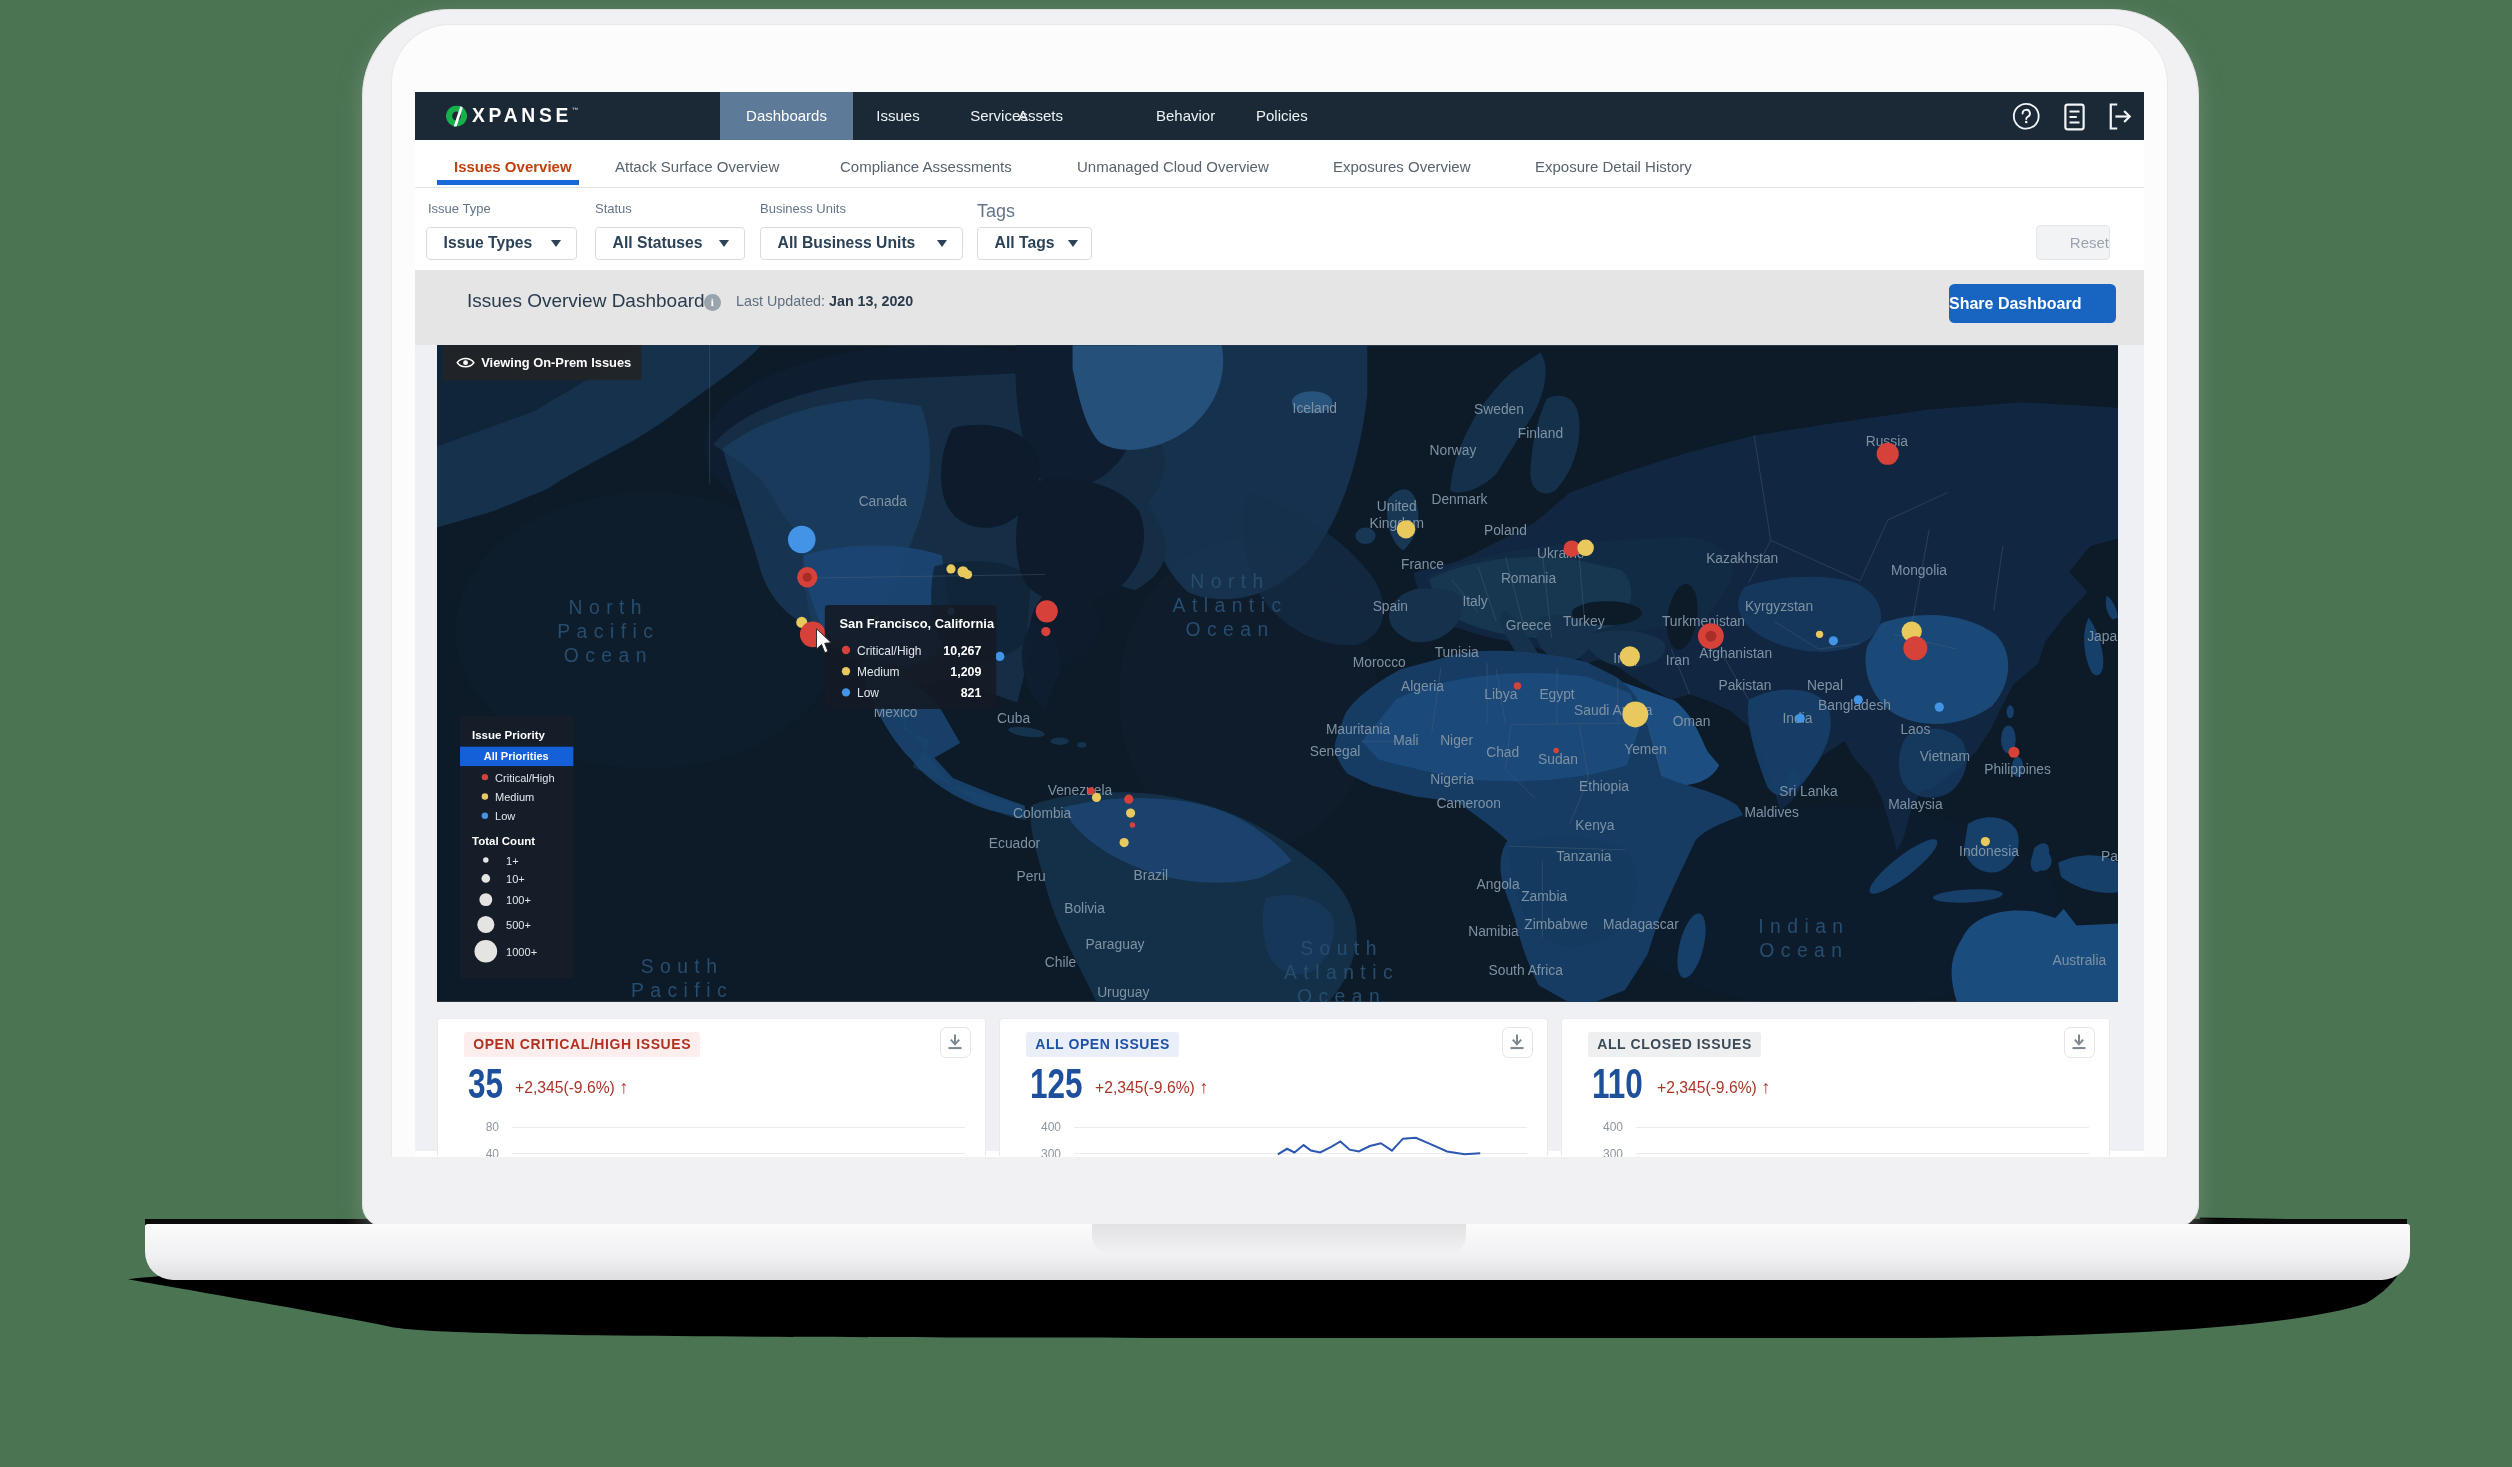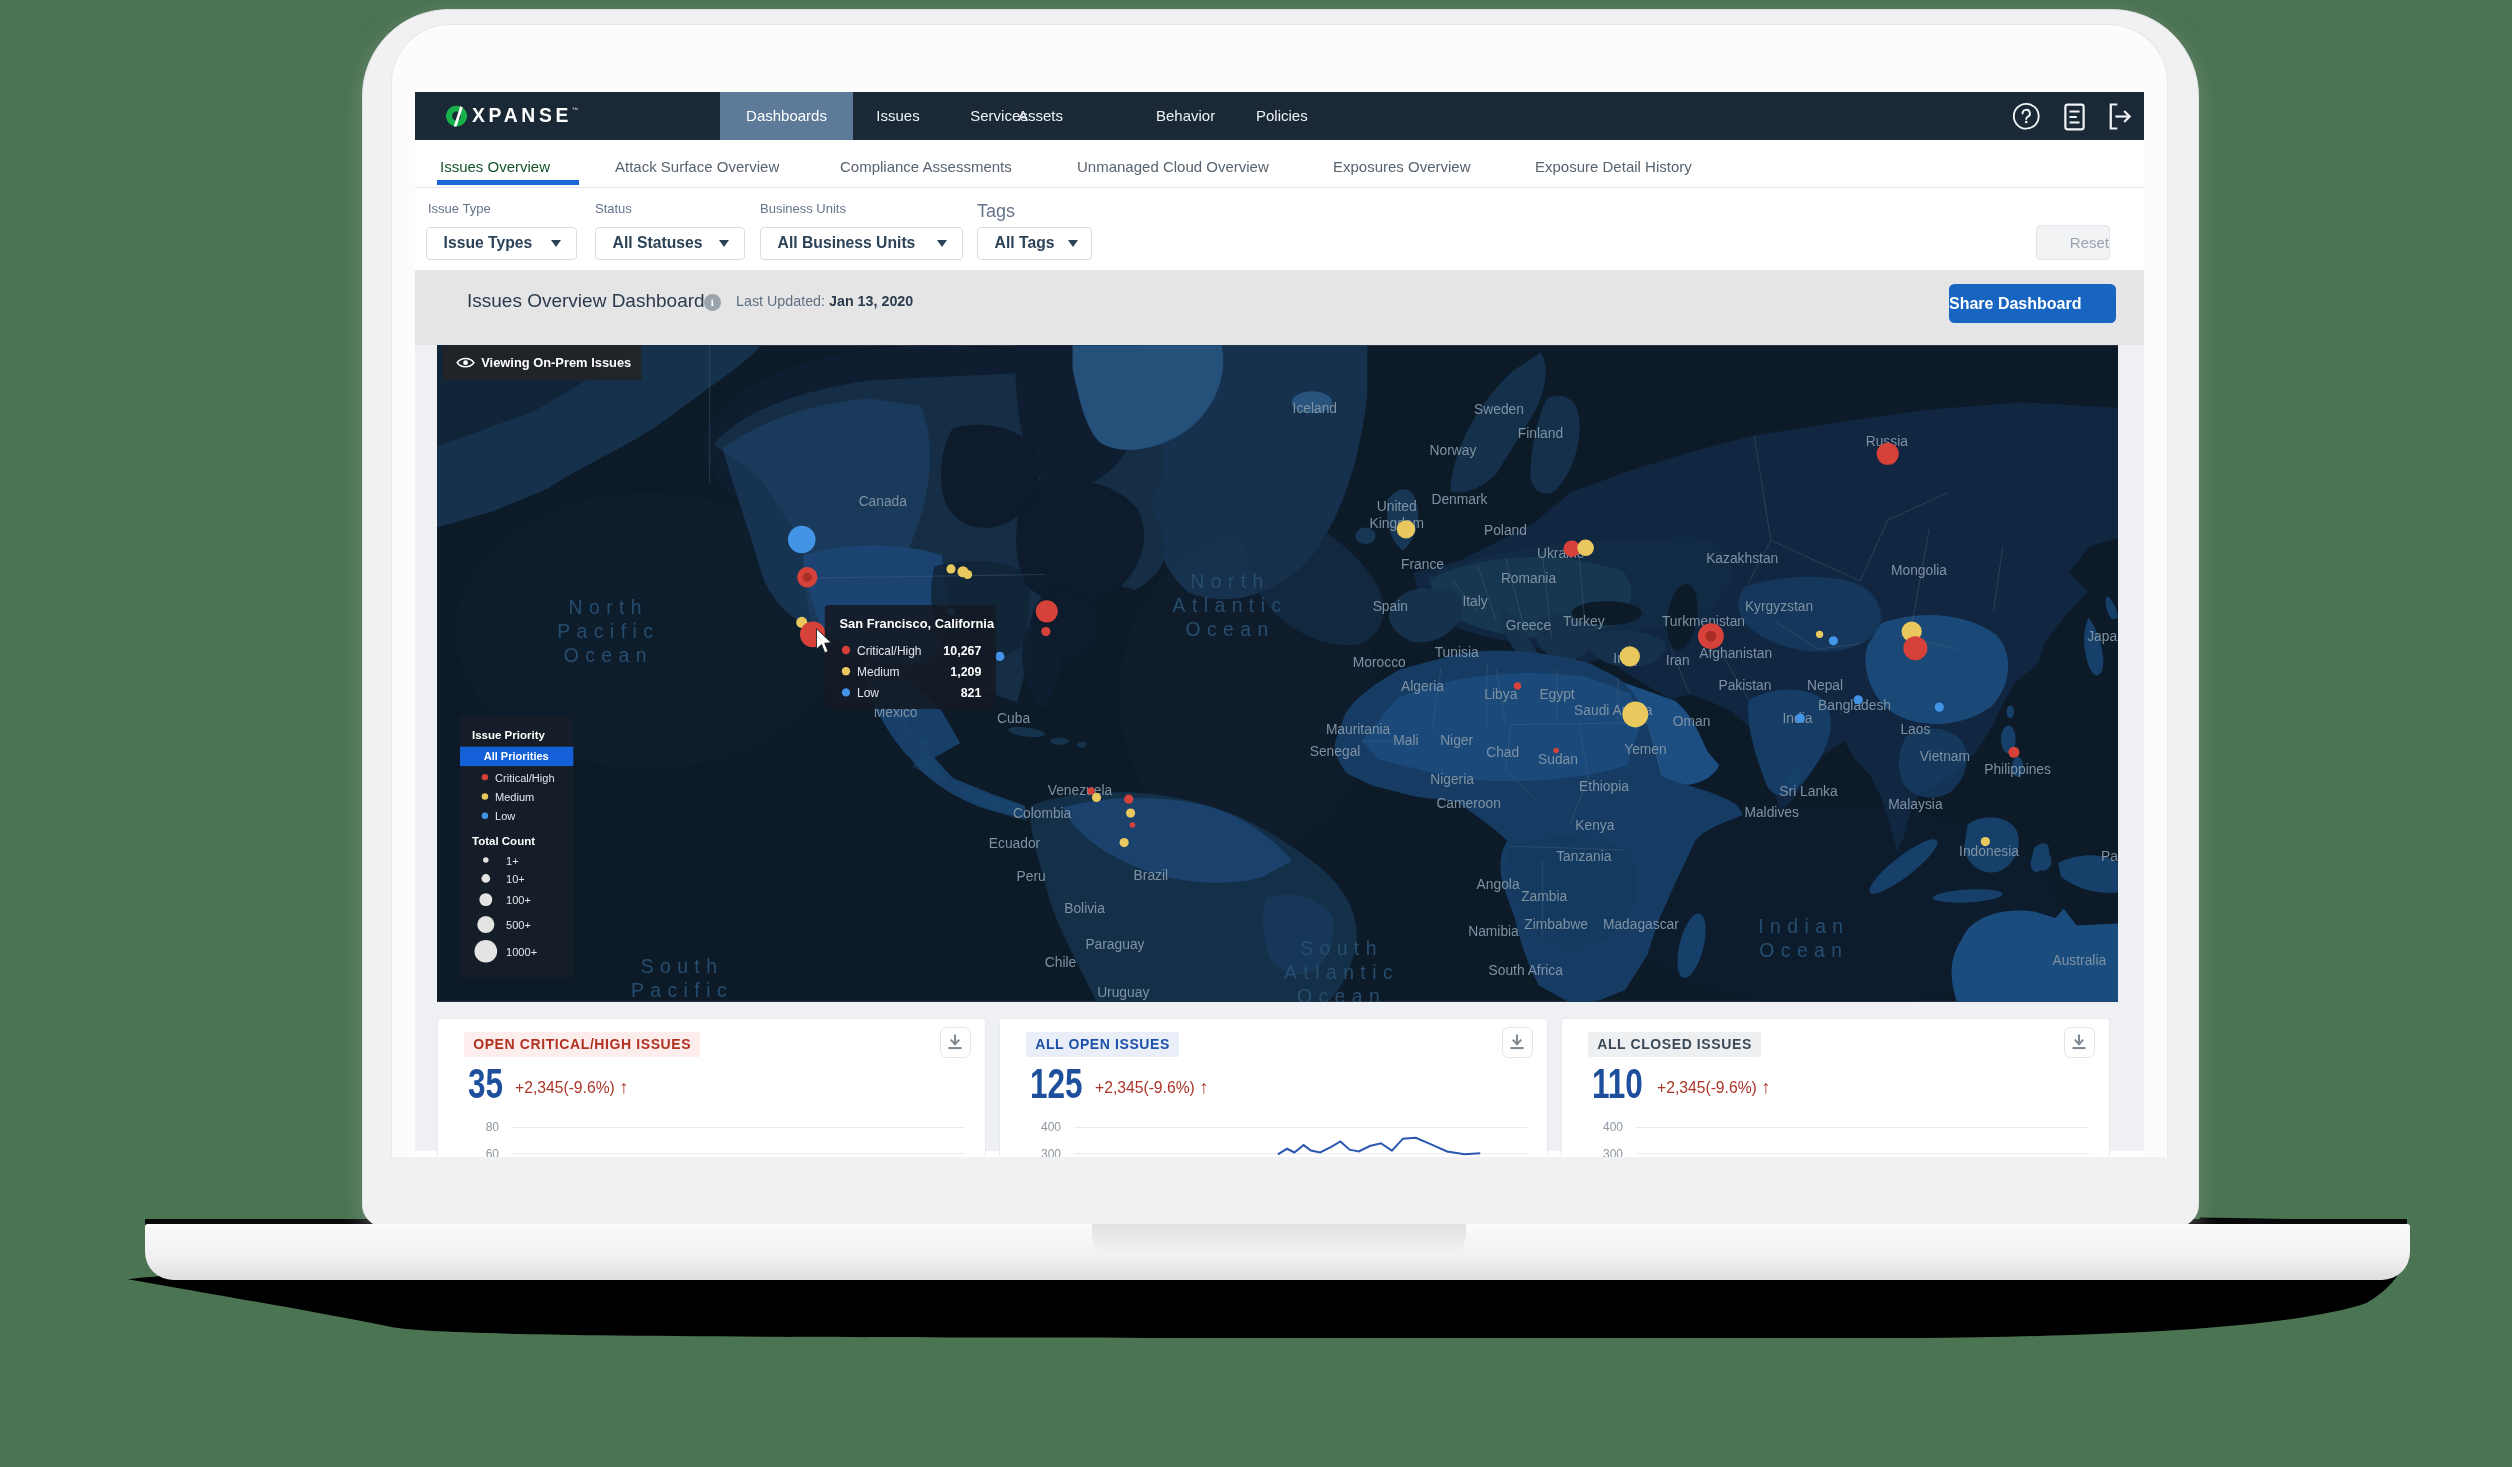--- a/index.html
+++ b/index.html
@@ -52,21 +52,21 @@
     <line x1="6" y1="21" x2="17" y2="21" stroke="#f2f5f8" stroke-width="2.2"></line>
   </svg>
   <svg class="abs" style="left:1693px;top:11px" width="24" height="27" viewBox="0 0 26 29">
     <path d="M10,1.5 L3,1.5 L3,27.5 L10,27.5" fill="none" stroke="#f2f5f8" stroke-width="2.4"></path>
     <line x1="8" y1="14.5" x2="23" y2="14.5" stroke="#f2f5f8" stroke-width="2.4"></line>
     <path d="M17.5,8.5 L23.5,14.5 L17.5,20.5" fill="none" stroke="#f2f5f8" stroke-width="2.4"></path>
   </svg>
 </div>
 
 <div class="abs" style="left:0;top:48px;width:1729px;height:48px;background:#fff;border-bottom:0.9px solid #e1e4e8">
-  <div class="abs" style="left:25px;top:17.5px;font-size:15px;color:#14532d;font-weight:normal">Issues Overview</div>
+  <div class="abs" style="left:39px;top:17.5px;font-size:15px;color:#c2410c;font-weight:bold">Issues Overview</div>
   <div class="abs" style="left:22px;top:40px;width:142px;height:4.6px;background:#1868d8"></div>
   <div class="abs" style="left:200px;top:17.5px;font-size:15px;color:#57636e">Attack Surface Overview</div>
   <div class="abs" style="left:425px;top:17.5px;font-size:15px;color:#57636e">Compliance Assessments</div>
   <div class="abs" style="left:662px;top:17.5px;font-size:15px;color:#57636e">Unmanaged Cloud Overview</div>
   <div class="abs" style="left:918px;top:17.5px;font-size:15px;color:#57636e">Exposures Overview</div>
   <div class="abs" style="left:1120px;top:17.5px;font-size:15px;color:#57636e">Exposure Detail History</div>
 </div>
 
 <div class="abs" style="left:0;top:96px;width:1729px;height:82px;background:#fff">
   <div class="abs" style="left:13px;top:13px;font-size:13px;color:#64748b">Issue Type</div>
@@ -406,21 +406,21 @@
 <div class="abs" style="left:502px;top:8.3px;width:31px;height:31px;border:1.8px solid #e1e5e9;border-radius:6.4px"><svg width="28" height="28" viewBox="0 0 30 30">
           <g stroke="#7d8791" stroke-width="2.2" fill="none">
             <line x1="15" y1="7" x2="15" y2="16"></line>
             <path d="M10.5,12.5 L15,17.5 L19.5,12.5" fill="none"></path>
             <line x1="8" y1="21.5" x2="22" y2="21.5"></line>
           </g>
         </svg></div>
 <div class="abs" style="left:29.5px;top:41px;font-size:42px;font-weight:bold;color:#1d4f9c;transform:scaleX(.75);transform-origin:0 50%">35</div>
 <div class="abs" style="left:77px;top:57px;font-size:15.7px;color:#ab3529">+2,345(-9.6%) <span style="font-size:18.4px;font-weight:bold">↑</span></div>
 <div class="abs" style="left:33px;top:101px;width:28px;font-size:12px;color:#8d97a1;text-align:right">80</div>
-<div class="abs" style="left:33px;top:128px;width:28px;font-size:12px;color:#8d97a1;text-align:right">60</div>
+<div class="abs" style="left:33px;top:128px;width:28px;font-size:12px;color:#8d97a1;text-align:right">40</div>
 <div class="abs" style="left:74px;top:108px;width:453px;height:0.9px;background:#e9ebee"></div>
 <div class="abs" style="left:74px;top:134px;width:453px;height:0.9px;background:#e9ebee"></div>
 </div>
 <div class="abs" style="left:584px;top:926px;width:549px;height:138px;background:#fff;border:0.9px solid #e7eaee;border-radius:3.7px 3.7px 0 0;border-bottom:none">
 <div class="abs" style="left:26px;top:13px;height:25px;background:#e9eef8;color:#1d52a8;font-size:14px;font-weight:bold;letter-spacing:0.6px;line-height:25px;padding:0 9.2px;border-radius:2.8px">ALL OPEN ISSUES</div>
 <div class="abs" style="left:502px;top:8.3px;width:31px;height:31px;border:1.8px solid #e1e5e9;border-radius:6.4px"><svg width="28" height="28" viewBox="0 0 30 30">
           <g stroke="#7d8791" stroke-width="2.2" fill="none">
             <line x1="15" y1="7" x2="15" y2="16"></line>
             <path d="M10.5,12.5 L15,17.5 L19.5,12.5" fill="none"></path>
             <line x1="8" y1="21.5" x2="22" y2="21.5"></line>

